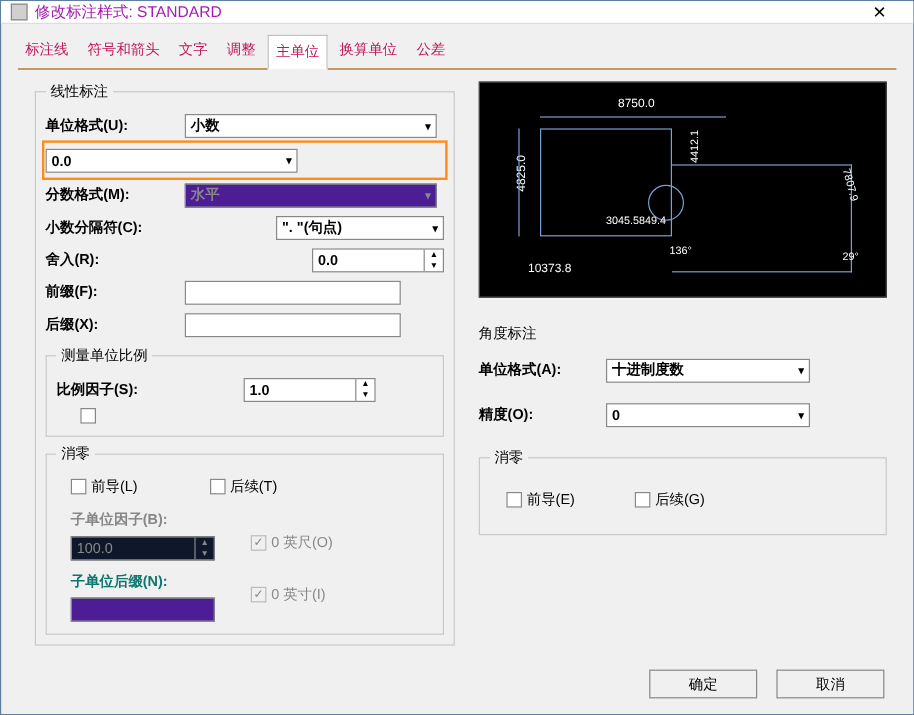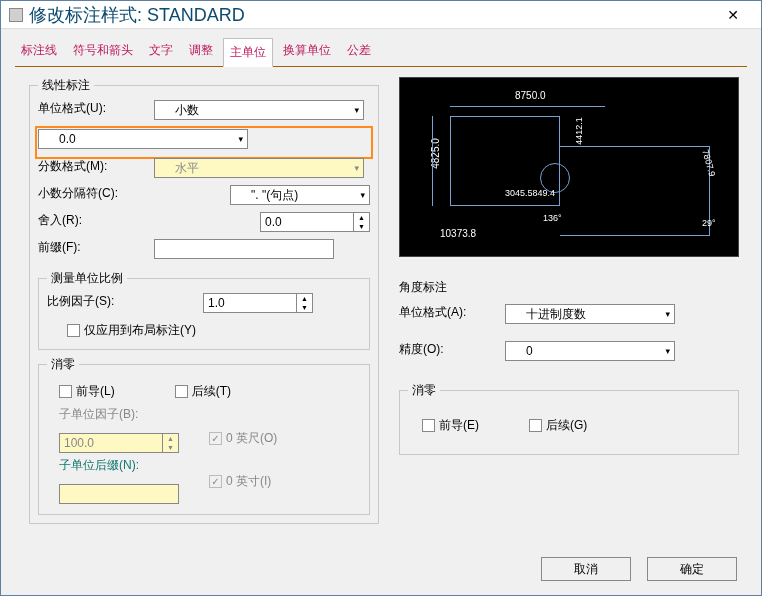--- a/index.html
+++ b/index.html
@@ -27,22 +27,22 @@
     border-bottom: 1px solid #ddd;
   }
   .titlebar .icon {
     width: 14px; height: 14px;
     background: #d0d0d0;
     border: 1px solid #888;
     margin-right: 6px;
   }
   .titlebar .title {
     flex: 1;
-    font-size: 18px;
-    color: #0c4a6e;
+    font-size: 13px;
+    color: #a21caf;
   }
   .titlebar .close {
     width: 40px;
     text-align: center;
     font-size: 14px;
     cursor: pointer;
   }
   .tabs {
     display: flex;
     padding: 8px 14px 0 14px;
@@ -85,47 +85,48 @@
     border: 1px solid #c8c8c8;
     padding: 6px 8px 8px 8px;
     margin: 0;
   }
   legend {
     padding: 0 4px;
     font-size: 12px;
   }
   .row {
     display: flex;
-    align-items: flex-start;
+    align-items: center;
     height: 27px;
     gap: 6px;
+    font-weight: bold;
   }
   .row.highlighted {
     outline: 2px solid #ff8c1a;
     outline-offset: 1px;
     margin: 2px 0;
   }
   .label {
     width: 110px;
   }
   .dropdown, .textinput {
     flex: 1;
     height: 20px;
     border: 1px solid #888;
     background: #fff;
     display: flex;
     align-items: center;
-    padding: 0 20px;
+    padding: 0 4px;
     position: relative;
   }
   .dropdown.wide { width: 210px; flex: none; }
   .dropdown.narrow { width: 140px; flex: none; }
   .dropdown.disabled, .textinput.disabled {
     color: #888;
-    background: #fef9c3;
+    background: #4c1d95;
   }
   .dropdown .caret {
     position: absolute;
     right: 4px;
     font-size: 9px;
   }
   .spinner {
     width: 110px;
     height: 20px;
     border: 1px solid #888;
@@ -141,21 +142,21 @@
     top: 0;
     bottom: 0;
     width: 16px;
     display: flex;
     flex-direction: column;
     font-size: 7px;
     line-height: 9px;
     text-align: center;
     border-left: 1px solid #888;
   }
-  .spinner.disabled { color:#888; background:#fef9c3; }
+  .spinner.disabled { color:#888; background:#0f172a; }
   .textinput.medium { width: 180px; flex: none; }
   .checkbox-row {
     display: flex;
     align-items: center;
     gap: 4px;
     padding: 2px 0;
   }
   .checkbox-row.disabled { color: #888; }
   .checkbox {
     width: 13px; height: 13px;
@@ -264,36 +265,41 @@
                 </div>
             </div>
           </div>
         </div>
         <div class="row">
           <div class="label">前缀(F):</div>
           <div class="textinput medium">
               <span></span>
             </div>
         </div>
+        <div class="row">
+          <div class="label">后缀(X):</div>
+          <div class="textinput medium">
+              <span></span>
+            </div>
+        </div>
 
         <fieldset style="margin-top:4px">
           <legend>测量单位比例</legend>
           <div class="row">
             <div class="label" style="width:150px">比例因子(S):</div>
             <div class="spinner">
               <span>1.0</span>
               <div class="arrows">
                   <div>▲</div>
                   <div>▼</div>
                 </div>
             </div>
           </div>
           <div class="checkbox-row sub-indent">
             <div class="checkbox"></div>
-            <span>仅应用到布局标注(Y)</span>
           </div>
         </fieldset>
 
         <fieldset style="margin-top:6px">
           <legend>消零</legend>
           <div style="display:flex;gap:60px;padding:2px 12px">
             <div class="checkbox-row">
               <div class="checkbox"></div>
               <span>前导(L)</span>
             </div>
@@ -337,21 +343,21 @@
     <div class="col-right">
       <div class="preview">
         <div class="shape" style="left:50px;top:38px;width:110px;height:90px"></div>
         <div class="shape" style="left:160px;top:68px;width:150px;height:90px;border-left:none"></div>
         <div class="shape" style="left:140px;top:85px;width:30px;height:30px;border-radius:50%"></div>
         <div class="dimtxt" style="left:115px;top:12px">8750.0</div>
         <div class="dimtxt" style="left:20px;top:70px;transform:rotate(-90deg)">4825.0</div>
         <div class="dimtxt" style="left:165px;top:48px;transform:rotate(-90deg);font-size:9px">4412.1</div>
         <div class="dimtxt" style="left:105px;top:110px;font-size:9px">3045.5849.4</div>
         <div class="dimtxt" style="left:40px;top:150px">10373.8</div>
-        <div class="dimtxt" style="left:143px;top:135px;font-size:9px">136°</div>
+        <div class="dimtxt" style="left:158px;top:135px;font-size:9px">136°</div>
         <div class="dimtxt" style="left:295px;top:80px;transform:rotate(75deg);font-size:9px">7807.9</div>
         <div class="dimtxt" style="left:302px;top:140px;font-size:9px">29°</div>
         <div class="line" style="left:50px;top:28px;width:155px;height:1px"></div>
         <div class="line" style="left:32px;top:38px;width:1px;height:90px"></div>
       </div>
 
       <div class="angle-section">
         <div style="padding:4px 0 8px 0">角度标注</div>
         <div class="row">
           <div class="label">单位格式(A):</div>
@@ -378,16 +384,16 @@
               <div class="checkbox"></div>
               <span>后续(G)</span>
             </div>
           </div>
         </fieldset>
       </div>
     </div>
   </div>
 
   <div class="buttons">
+    <div class="btn">确定</div>
     <div class="btn">取消</div>
-    <div class="btn">确定</div>
   </div>
 </div>
 
 </body></html>

